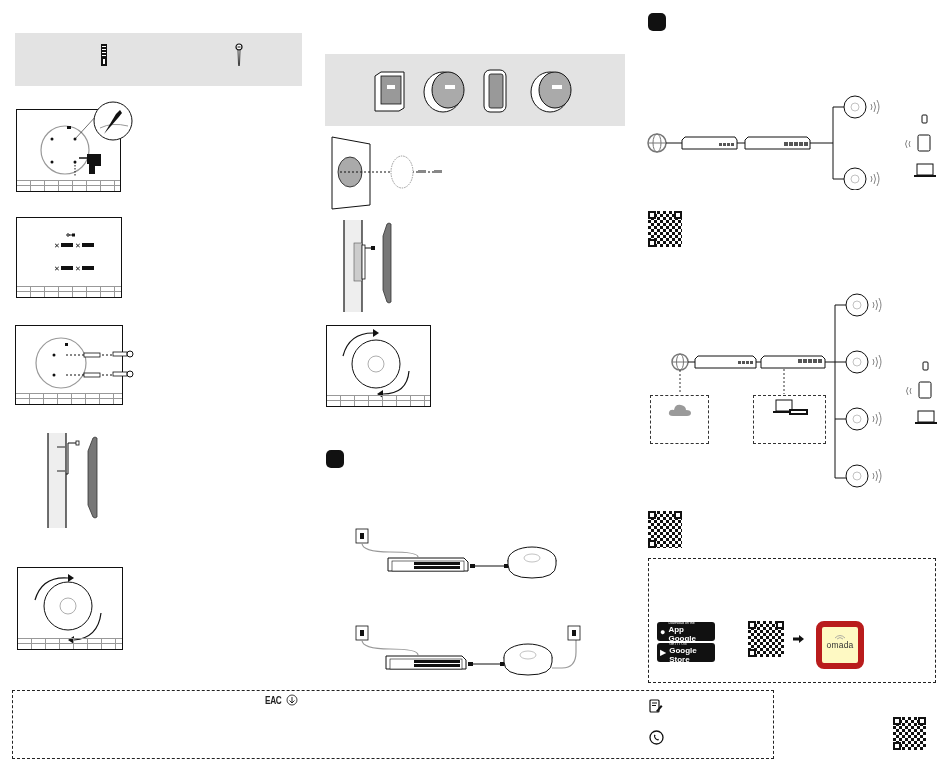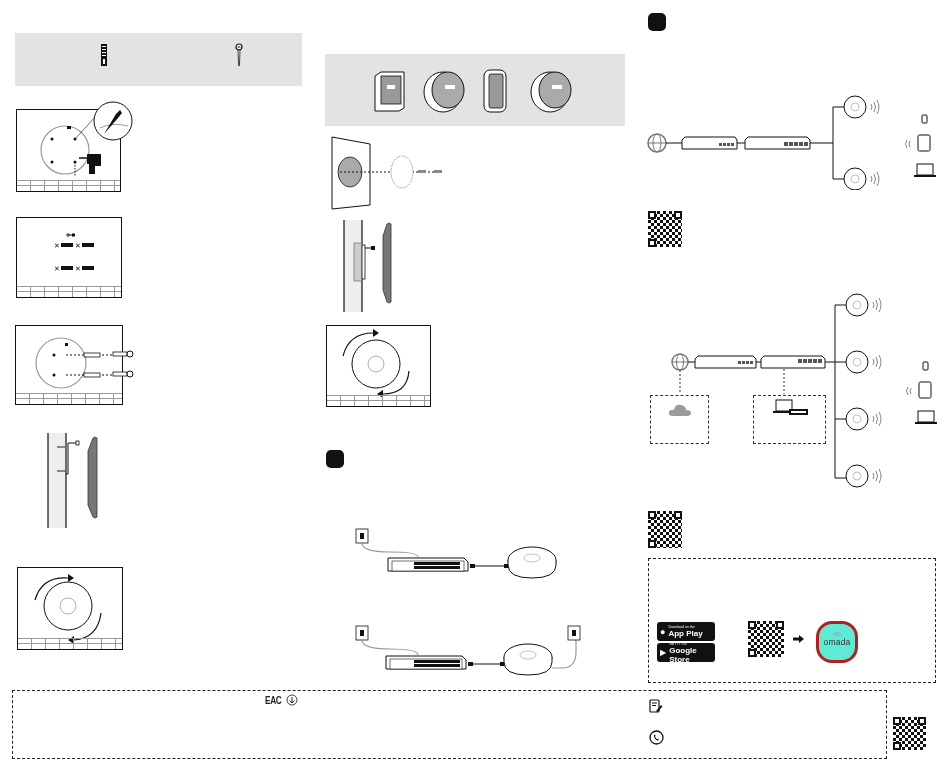--- a/index.html
+++ b/index.html
@@ -363,46 +363,46 @@
 </div>
 <div class="abs qr" style="left:648px;top:475px;width:34px;height:37px;">
     <span class="c"></span>
   </div>
 
 <div class="abs dashed" style="left:648px;top:558px;width:288px;height:125px;">
   <div class="abs store-btn" style="left:8px;top:63px;">
     <span style="font-size:9px;margin-right:3px;">●</span>
     <span>
       <span class="sm">Download on the</span>
-      <span class="lg">App Play</span>
+      <span class="lg">App Google</span>
     </span>
   </div>
   <div class="abs store-btn" style="left:8px;top:84px;">
     <span style="font-size:8px;margin-right:3px;">▶</span>
     <span>
       <span class="sm">GET IT ON</span>
       <span class="lg">Google Store</span>
     </span>
   </div>
   <div class="abs qr" style="left:99px;top:62px;width:36px;height:36px;">
       <span class="c"></span>
     </div>
   <svg class="abs" style="left:144px;top:76px" width="12" height="8" viewBox="0 0 12 8">
     <rect x="0" y="2.5" width="6" height="3" fill="#111"></rect>
       <path d="M6 0 L11 4 L6 8 Z" fill="#111"></path>
   </svg>
-  <div class="abs" style="left:167px;top:62px;width:36px;height:36px;border:3px solid #b91c1c;border-radius:16px;background:#5eead4;">
+  <div class="abs" style="left:167px;top:62px;width:36px;height:36px;border:6px solid #b91c1c;border-radius:8px;background:#fef9c3;">
     <svg class="abs" style="left:12px;top:6px" width="12" height="7" viewBox="0 0 12 7">
       <path d="M1 5 Q6 0 11 5 M3 6 Q6 3 9 6" fill="none" stroke="#999" stroke-width="0.8"></path>
     </svg>
     <div class="abs" style="left:0;right:0;top:13px;text-align:center;font-size:8.5px;color:#333;letter-spacing:0.2px;">omada</div>
   </div>
 </div>
 
-<div class="abs dashed" style="left:12px;top:690px;width:875px;height:69px;">
+<div class="abs dashed" style="left:12px;top:690px;width:762px;height:69px;">
   <div class="abs" style="left:252px;top:3px;font-size:11px;font-weight:bold;letter-spacing:-0.5px;transform:scaleX(0.75);transform-origin:left;">EAC</div>
   <svg class="abs" style="left:273px;top:3px" width="12" height="12" viewBox="0 0 12 12">
     <circle cx="6" cy="6" r="5" fill="none" stroke="#111" stroke-width="0.8"></circle>
     <path d="M6 3 L6 9 M3.5 6.5 L6 9 L8.5 6.5" fill="none" stroke="#111" stroke-width="0.9"></path>
   </svg>
   <svg class="abs" style="left:636px;top:8px" width="14" height="14" viewBox="0 0 14 14">
     <rect x="1" y="1" width="9" height="12" rx="1" fill="#fff" stroke="#111" stroke-width="1.2"></rect>
     <line x1="3" y1="4" x2="8" y2="4" stroke="#111"></line>
       <line x1="3" y1="6.5" x2="7" y2="6.5" stroke="#111"></line>
     <path d="M7 12 L12 6 L13.5 7.5 L8.5 13 Z" fill="#111"></path>

